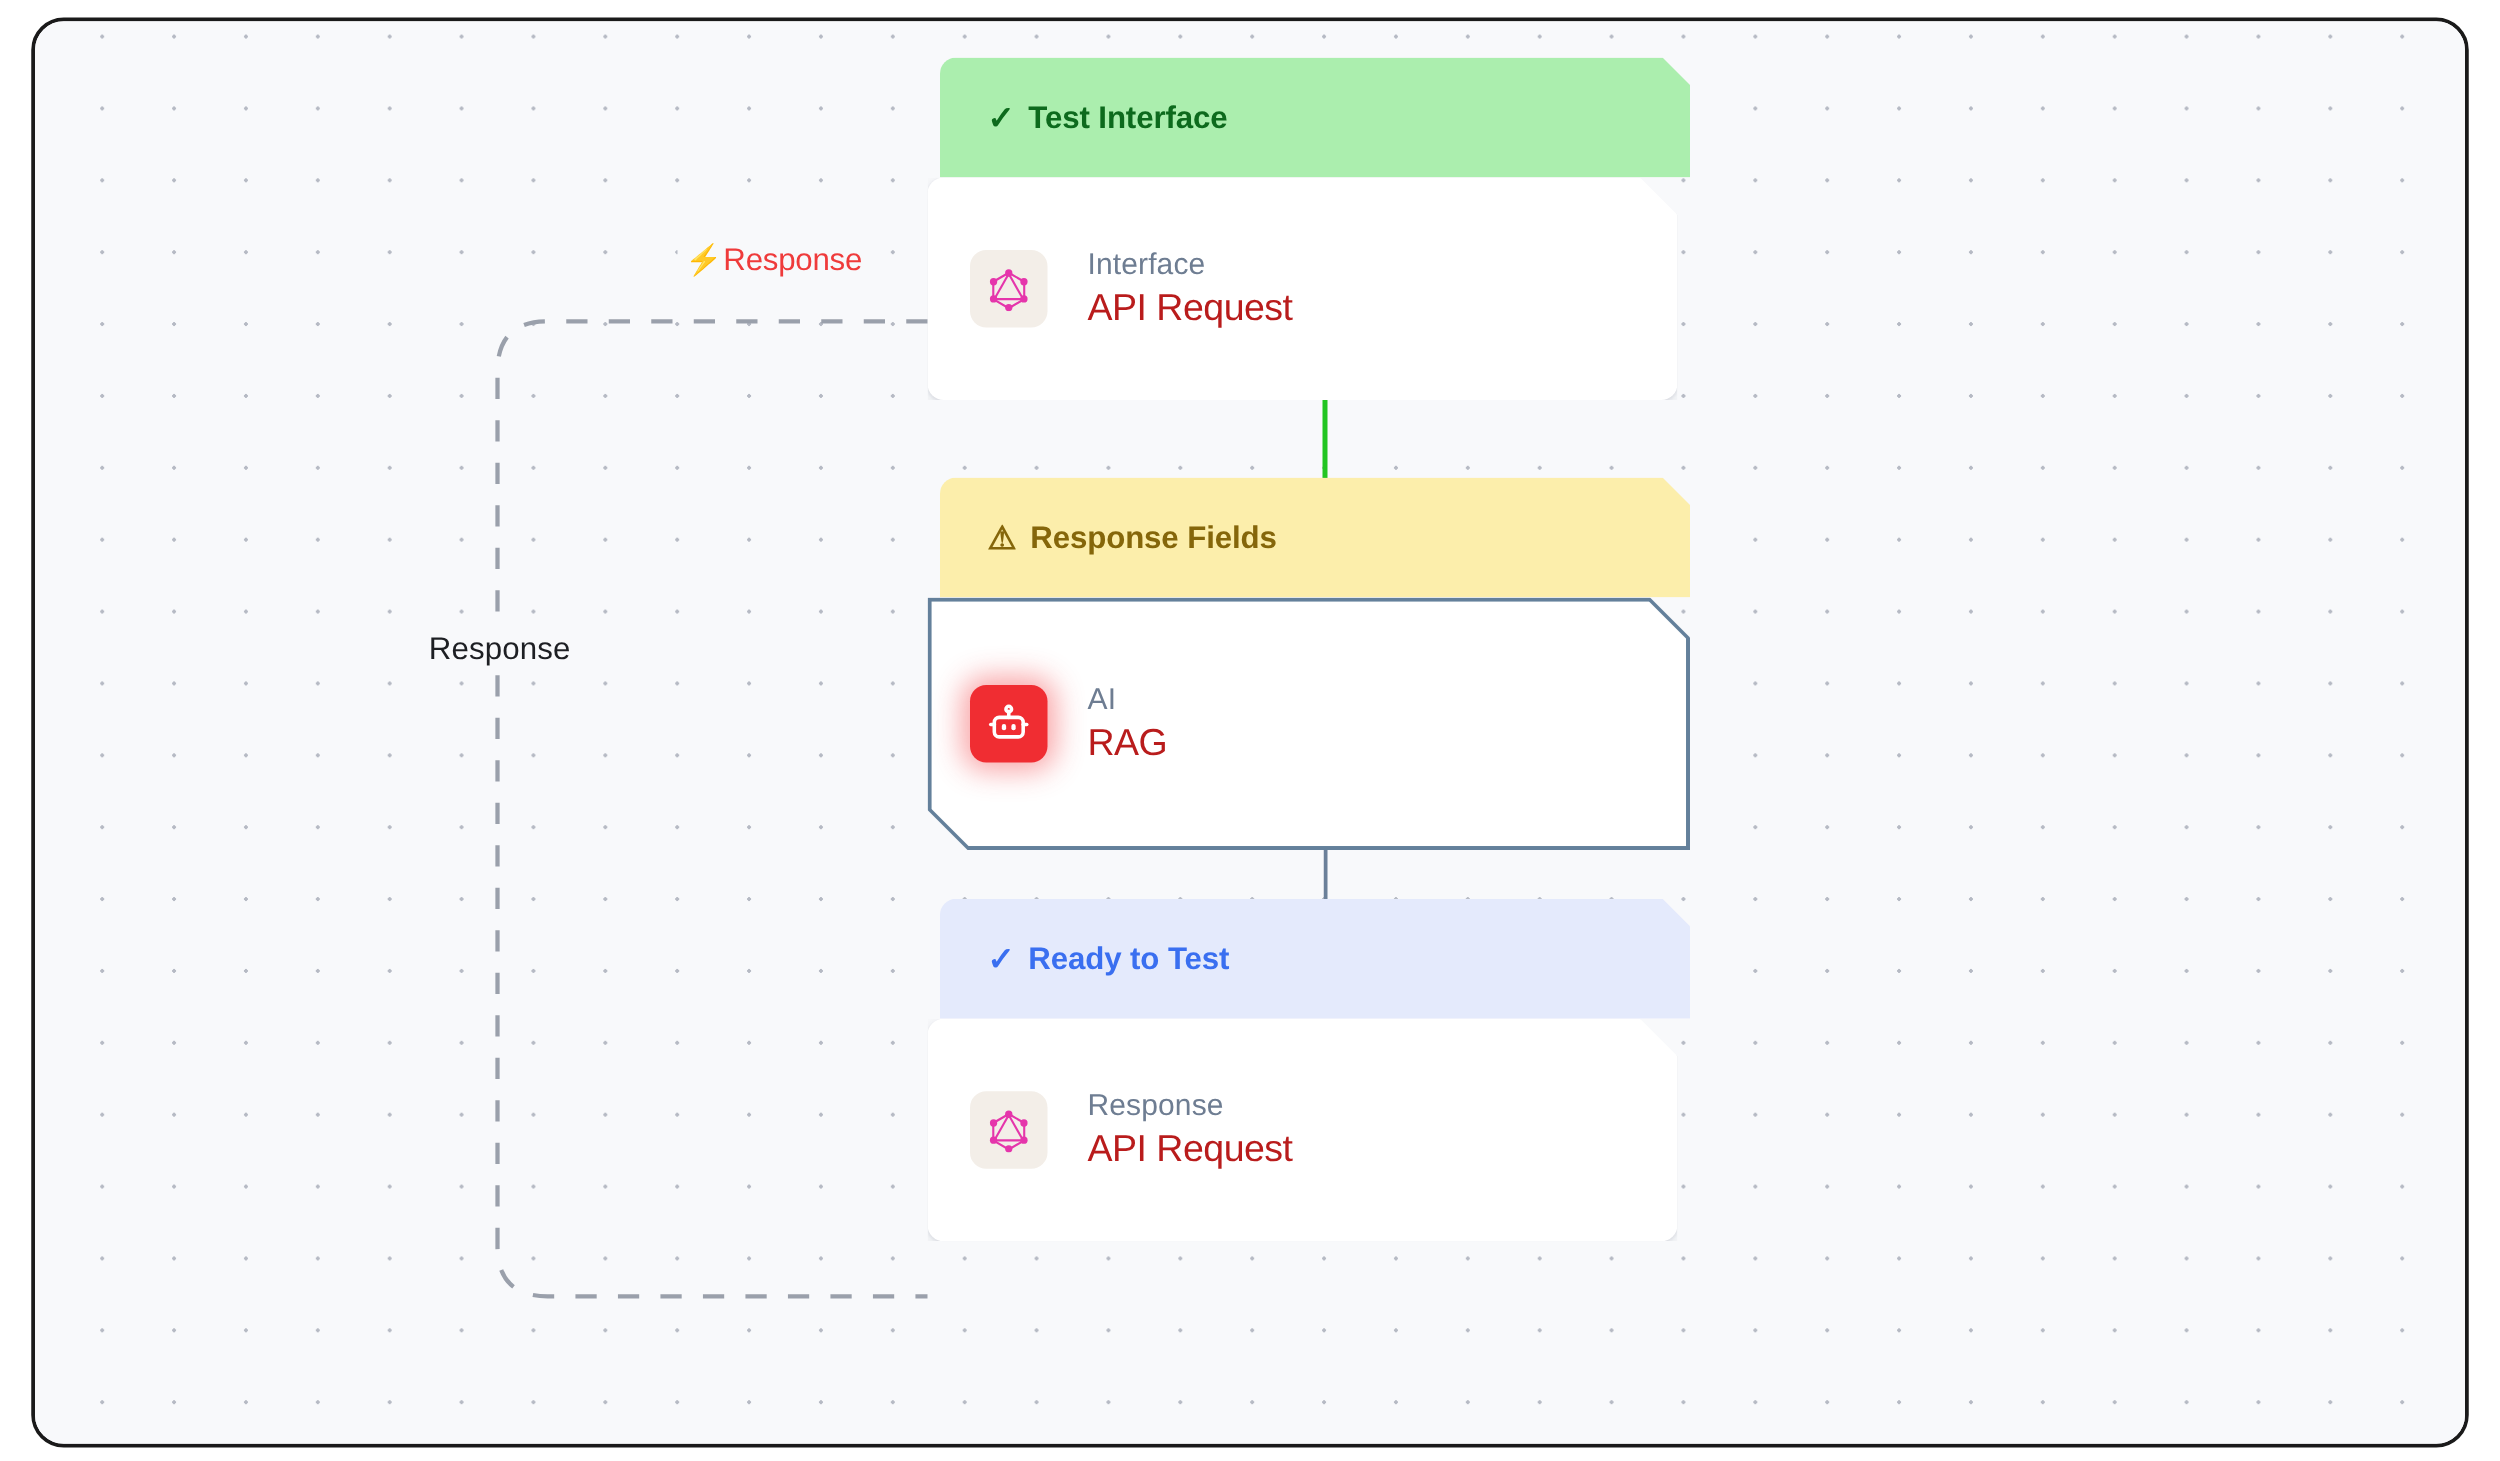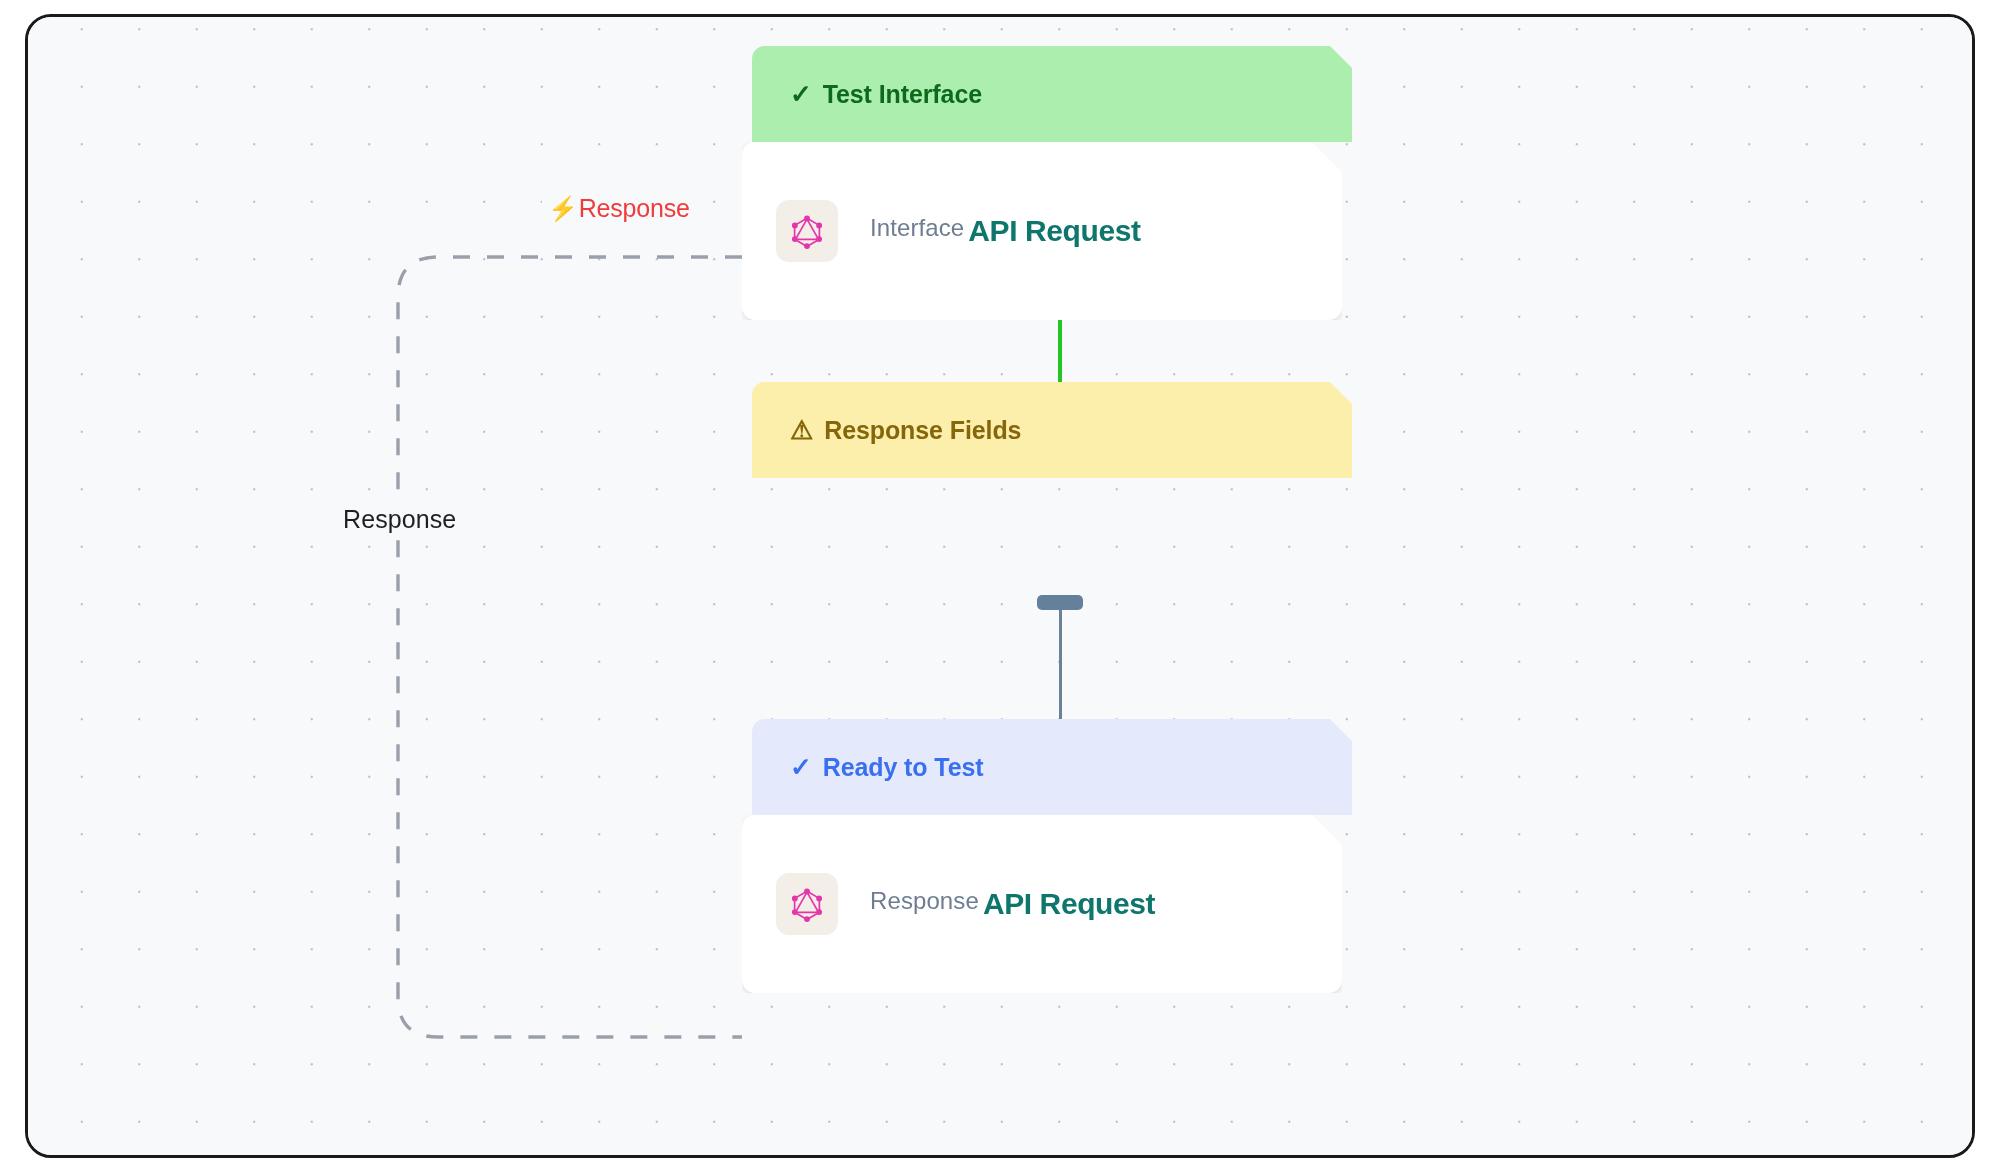--- a/index.html
+++ b/index.html
@@ -176,31 +176,31 @@
     justify-content: center;
     flex: none;
   }
   .icon-graphql { background: #f3eee8; }
   .icon-ai {
     background: #f02d32;
     box-shadow: 0 0 22px 7px rgba(240,45,50,0.42);
   }
 
   
-  .node-text { margin-left: 32px; display: flex; flex-direction: row; gap: 4px; }
+  .node-text { margin-left: 32px; display: flex; flex-direction: column; gap: 4px; }
   .node-kind {
     font-size: 24px;
     color: #6e7d92;
     font-weight: 400;
     letter-spacing: 0.1px;
   }
   .node-title {
     font-size: 30px;
-    color: #0f766e;
-    font-weight: 700;
+    color: #b91c1c;
+    font-weight: 400;
     letter-spacing: -0.4px;
   }
 
   
   #node-api-request  { left: 724px; top: 29px;  }
   #node-rag          { left: 724px; top: 365px; }
   #node-api-response { left: 724px; top: 702px; }
 </style>
 </head>
 <body>
@@ -260,20 +260,41 @@
           <span class="node-title">API Request</span>
         </div>
       </div>
     </div>
 
     <div class="node" id="node-rag">
       <div class="status-banner banner-warning banner-offset">
         <span class="status-glyph">⚠</span>
         <span>Response Fields</span>
       </div>
+      <div class="bordered-outer">
+        <div class="inner-fill">
+          <div class="node-icon icon-ai">
+            <svg width="36" height="36" viewBox="0 0 24 24" aria-hidden="true">
+              <g fill="none" stroke="#ffffff" stroke-width="1.9" stroke-linecap="round" stroke-linejoin="round">
+                <rect x="4.3" y="8.6" width="15.4" height="10.4" rx="2.6"></rect>
+                <path d="M12 8.6 L12 5.4"></path>
+                <circle cx="12" cy="4.2" r="1.5"></circle>
+                <path d="M4.3 12.4 L2.4 12.4"></path>
+                <path d="M19.7 12.4 L21.6 12.4"></path>
+              </g>
+              <rect x="8.3" y="12.1" width="2.3" height="3.4" rx="1.1" fill="#ffffff"></rect>
+              <rect x="13.4" y="12.1" width="2.3" height="3.4" rx="1.1" fill="#ffffff"></rect>
+            </svg>
+          </div>
+          <div class="node-text">
+            <span class="node-kind">AI</span>
+            <span class="node-title">RAG</span>
+          </div>
+        </div>
+      </div>
     </div>
 
     <div class="node" id="node-api-response">
       <div class="status-banner banner-ready banner-offset">
         <span class="status-glyph">✓</span>
         <span>Ready to Test</span>
       </div>
       <div class="node-card card-offset">
         <div class="node-icon icon-graphql">
           <svg width="36" height="36" viewBox="0 0 32 32" aria-hidden="true">

